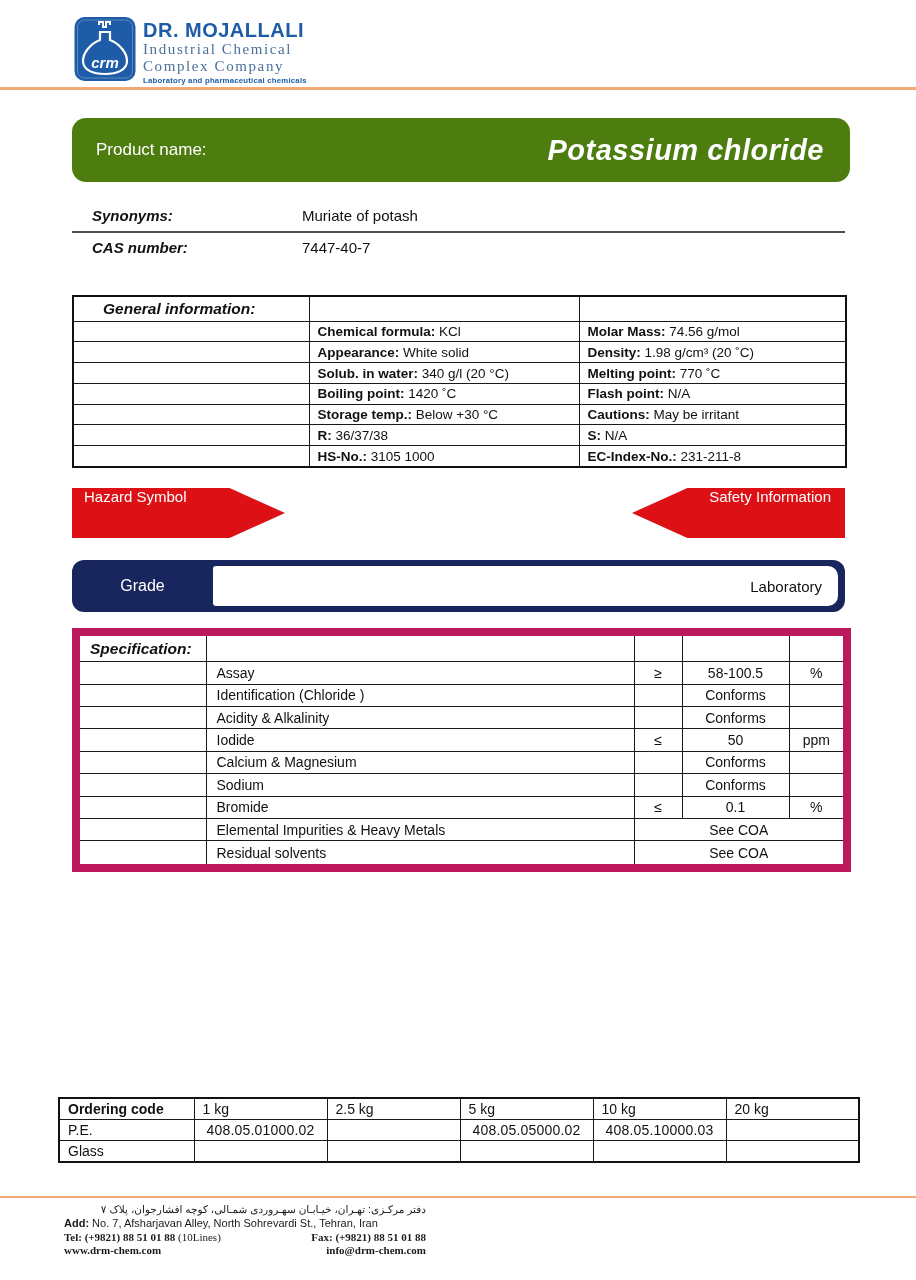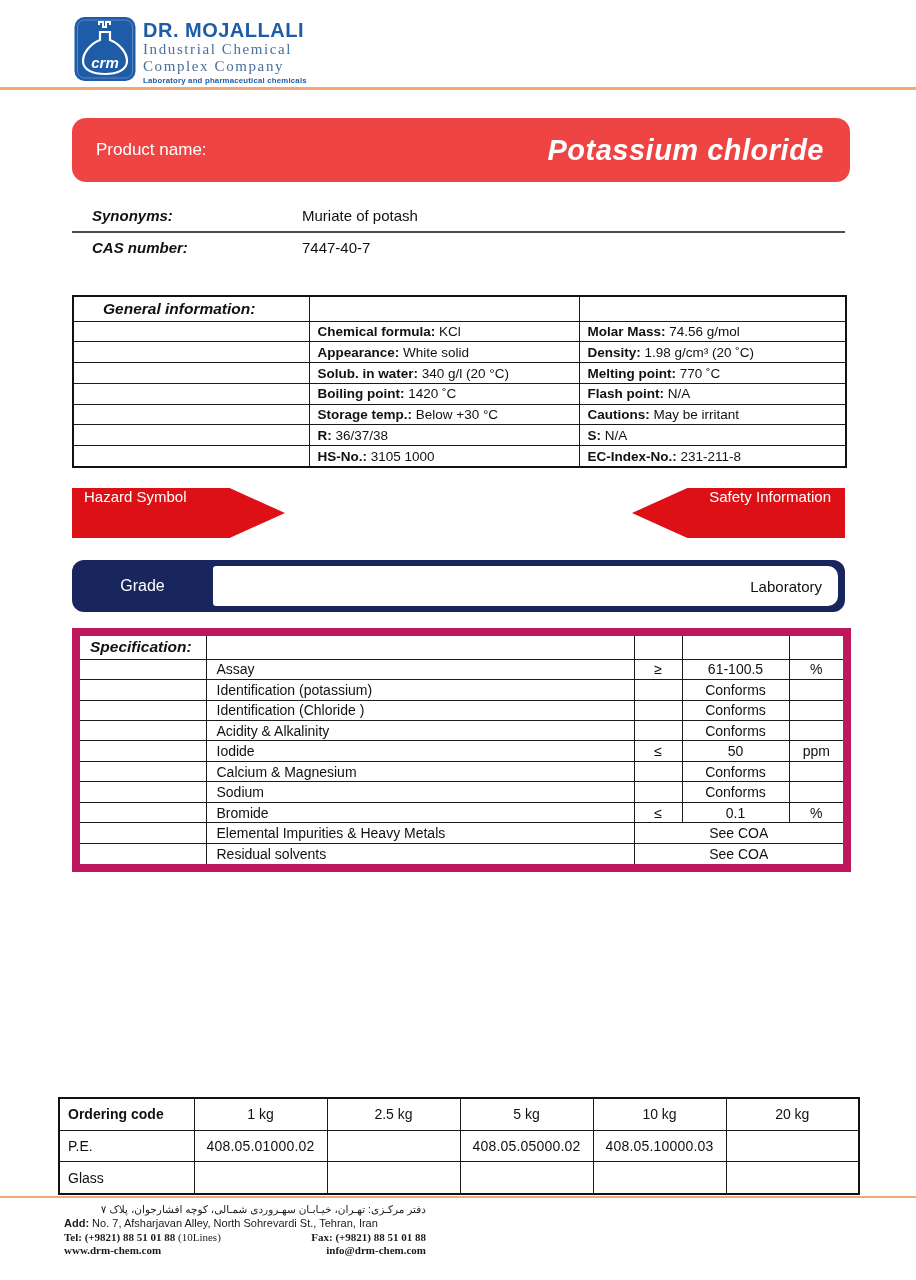--- a/index.html
+++ b/index.html
@@ -11,21 +11,21 @@
   .logo-square { position:absolute; left:74px; top:15px; width:62px; height:68px; }
   .logo-text { position:absolute; left:143px; top:20px; line-height:1; }
   .brand { font-size:20px; font-weight:bold; color:#1E5CA8; letter-spacing:.5px; }
   .brand-line { font-family:"Liberation Serif", serif; font-size:15px; color:#4C6F9B; letter-spacing:1.6px; margin-top:2px; }
   .tagline { font-size:7.8px; font-weight:bold; color:#1E5CA8; margin-top:3px; letter-spacing:.2px; }
   .rule-orange { position:absolute; left:0; width:916px; height:3px; background:#F2A877; }
   .rule-top { top:87px; }
   .rule-bottom { top:1196px; height:2px; }
 
   
-  .banner { position:absolute; left:72px; top:118px; width:778px; height:64px; background:#ef4444; border-radius:14px;
+  .banner { position:absolute; left:72px; top:118px; width:778px; height:64px; background:#4d7c0f; border-radius:14px;
             display:flex; align-items:center; justify-content:space-between; padding:0 26px 0 24px; }
   .banner-label { color:#fff; font-size:17px; }
   .banner-product { color:#fff; font-size:29px; font-weight:bold; font-style:italic; letter-spacing:.5px; }
 
   
   .id-row { position:absolute; left:92px; width:740px; display:flex; font-size:15px; }
   .id-label { width:210px; font-weight:bold; font-style:italic; }
   .id-divider { position:absolute; left:72px; top:231px; width:773px; height:2px; background:#4d4d4d; }
 
   
@@ -49,24 +49,24 @@
   .grade-value-box { position:absolute; left:141px; top:6px; right:7px; bottom:6px; background:#fff; border-radius:3px 10px 10px 3px;
                      display:flex; align-items:center; justify-content:flex-end; padding-right:16px; font-size:15px; color:#111; }
 
   
   .spec-table { position:absolute; left:72px; top:628px; width:771px; height:244px; border:8px solid #be185d; }
   .spec-title { font-size:15.5px; font-weight:bold; font-style:italic; padding-left:10px; }
   .spec-name { padding-left:10px; font-size:14px; }
   .spec-c { text-align:center; font-size:14px; }
 
   
-  .order-table { position:absolute; left:58px; top:1097px; width:800px; height:98px; border:2px solid #111; }
+  .order-table { position:absolute; left:58px; top:1097px; width:800px; height:66px; border:2px solid #111; }
   .order-table td { font-size:14px; }
   .order-head-label { font-weight:bold; padding-left:8px; }
-  .order-kg { text-align:center; }
+  .order-kg { text-align:left; }
   .order-code { text-align:center; font-size:11px; letter-spacing:.2px; }
   .order-rowlabel { padding-left:8px; }
 
   
   .footer-block { position:absolute; left:64px; top:1203px; width:362px; font-size:11px; line-height:13.8px; color:#1a1a1a; }
   .footer-fa { direction:rtl; text-align:right; font-size:10.5px; }
   .footer-flex { display:flex; justify-content:space-between;font-family:Liberation Serif, serif; }
 </style>
 </head>
 <body>
@@ -180,29 +180,22 @@
       <td class="spec-title">Specification:</td>
       <td></td>
           <td></td>
           <td></td>
           <td></td>
     </tr>
     <tr>
       <td></td>
       <td class="spec-name">Assay</td>
       <td class="spec-c">≥</td>
-      <td class="spec-c">61-100.5</td>
+      <td class="spec-c">58-100.5</td>
       <td class="spec-c">%</td>
-    </tr>
-    <tr>
-      <td></td>
-      <td class="spec-name">Identification (potassium)</td>
-      <td class="spec-c"></td>
-      <td class="spec-c">Conforms</td>
-      <td class="spec-c"></td>
     </tr>
     <tr>
       <td></td>
       <td class="spec-name">Identification (Chloride )</td>
       <td class="spec-c"></td>
       <td class="spec-c">Conforms</td>
       <td class="spec-c"></td>
     </tr>
     <tr>
       <td></td>

